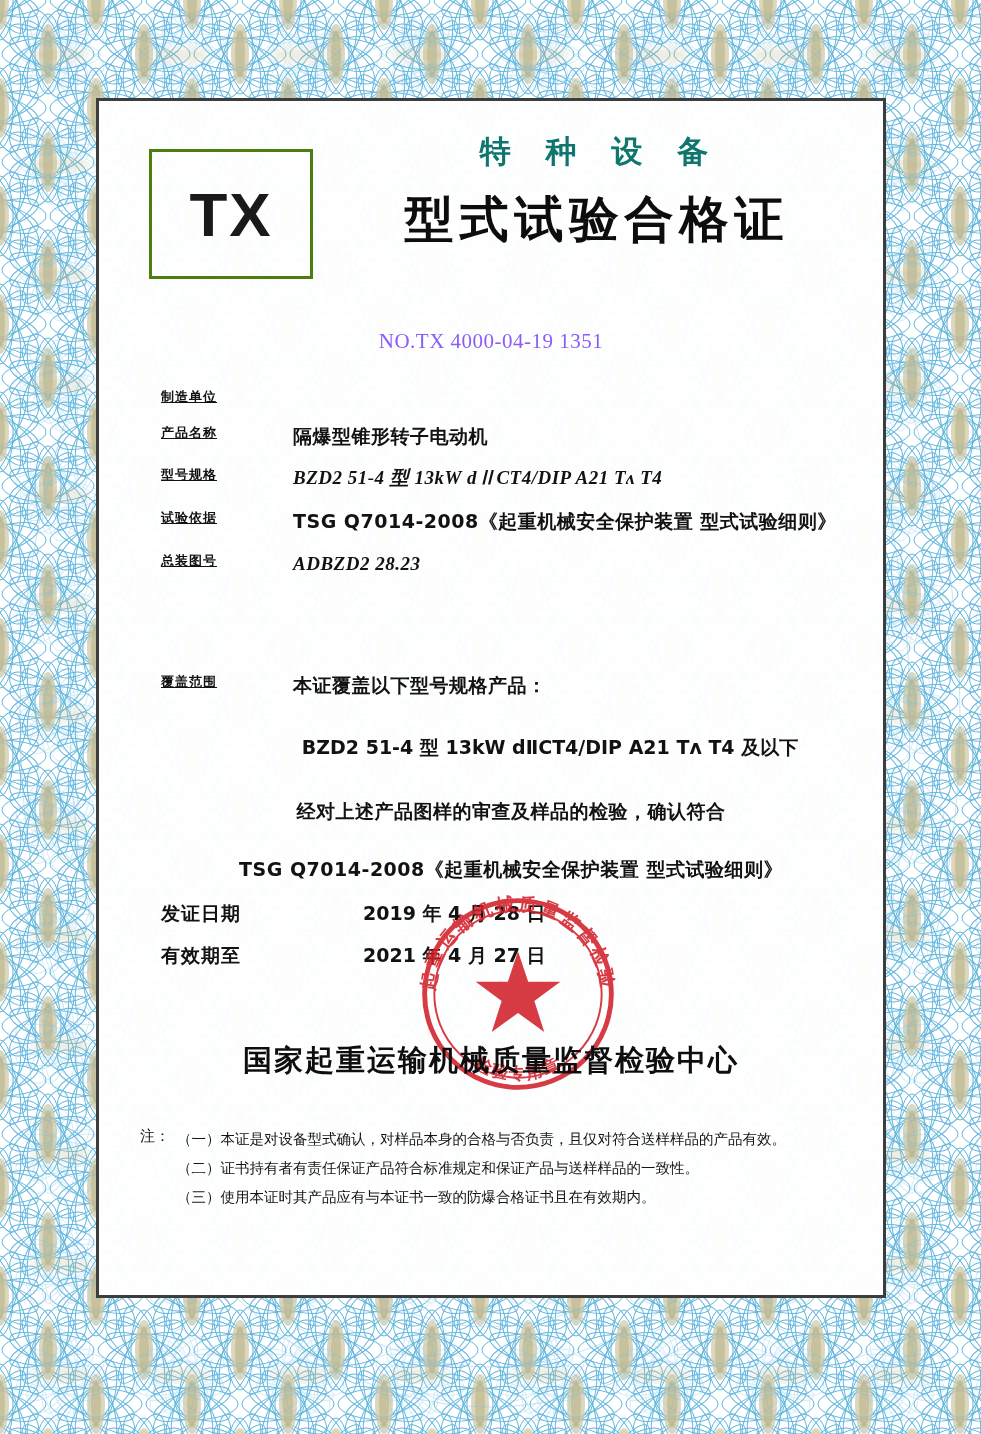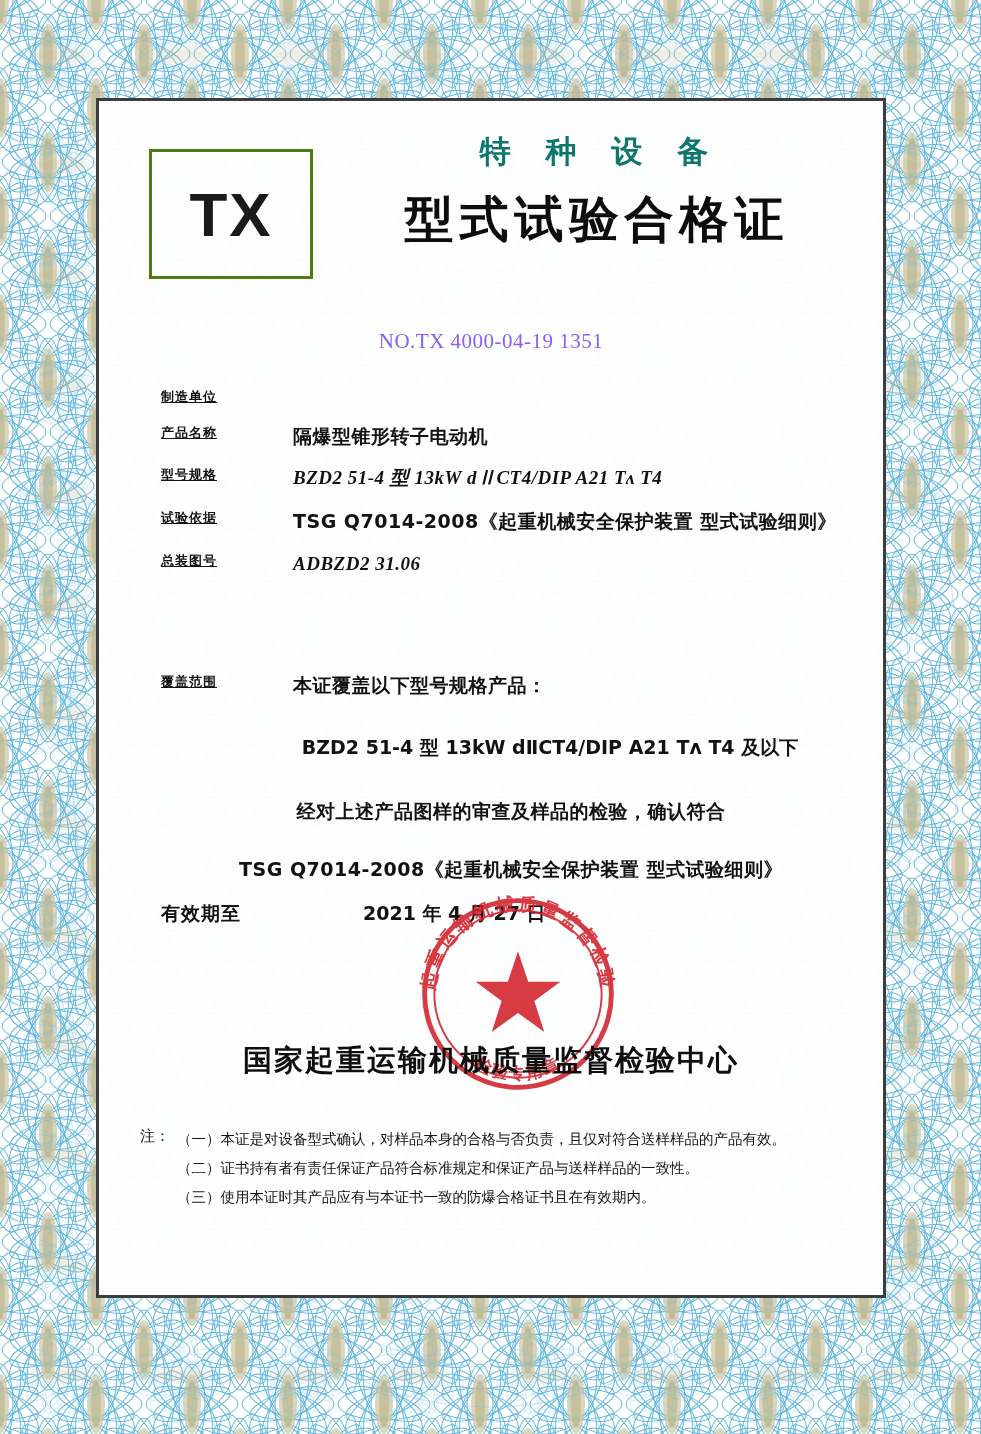--- a/index.html
+++ b/index.html
@@ -345,35 +345,39 @@
         <div class="field-row">
           <div class="field-label">型号规格</div>
           <div class="field-value serif">BZD2 51-4 型 13kW dⅡCT4/DIP A21 Tʌ T4</div>
         </div>
         <div class="field-row">
           <div class="field-label">试验依据</div>
           <div class="field-value">TSG Q7014-2008《起重机械安全保护装置 型式试验细则》</div>
         </div>
         <div class="field-row">
           <div class="field-label">总装图号</div>
-          <div class="field-value serif">ADBZD2 31.06</div>
+          <div class="field-value serif">ADBZD2 28.23</div>
         </div>
       </div>
 
       <div class="coverage">
         <div class="coverage-row">
           <div class="field-label">覆盖范围</div>
           <div class="field-value">本证覆盖以下型号规格产品：</div>
         </div>
         <div class="coverage-model">BZD2 51-4 型 13kW dⅡCT4/DIP A21 Tʌ T4 及以下</div>
         <div class="statement">经对上述产品图样的审查及样品的检验，确认符合</div>
         <div class="statement2">TSG Q7014-2008《起重机械安全保护装置 型式试验细则》</div>
       </div>
 
       <div class="dates">
+        <div class="date-row">
+          <div class="date-label">发证日期</div>
+          <div class="date-value">2019 年 4 月 28 日</div>
+        </div>
         <div class="date-row">
           <div class="date-label">有效期至</div>
           <div class="date-value">2021 年 4 月 27 日</div>
         </div>
       </div>
 
       <div class="seal">
         <svg viewBox="0 0 220 220" xmlns="http://www.w3.org/2000/svg">
           <defs>
             <path id="sealArcTop" d="M 110,110 m -86,0 a 86,86 0 1 1 172,0" fill="none"></path>

